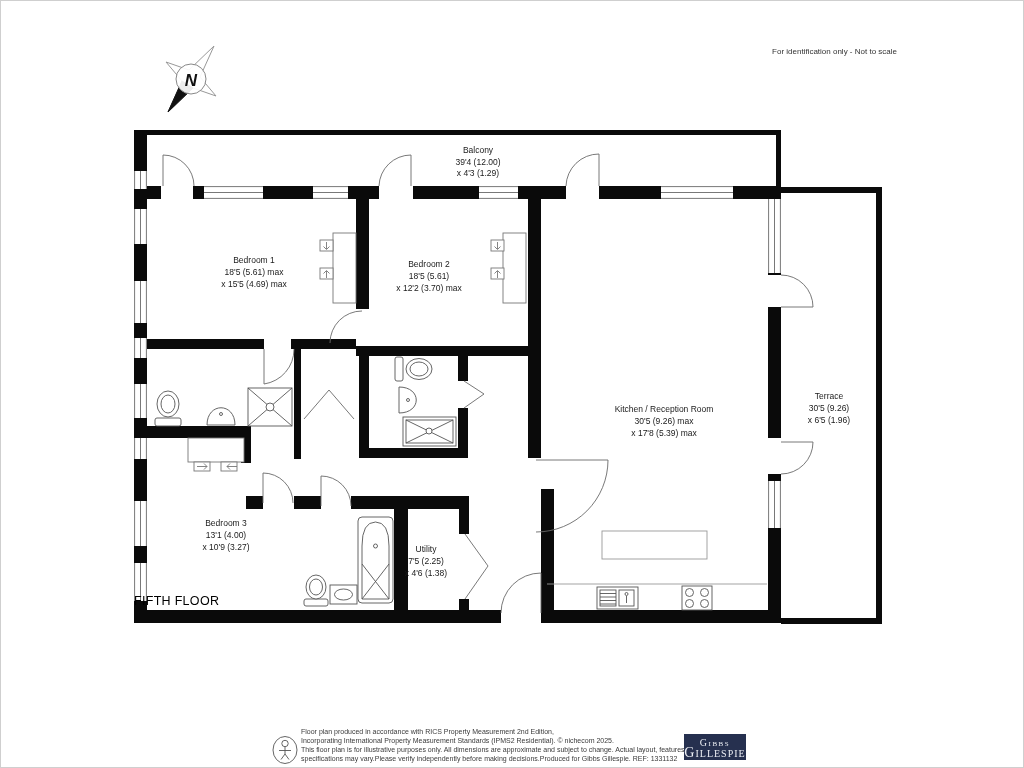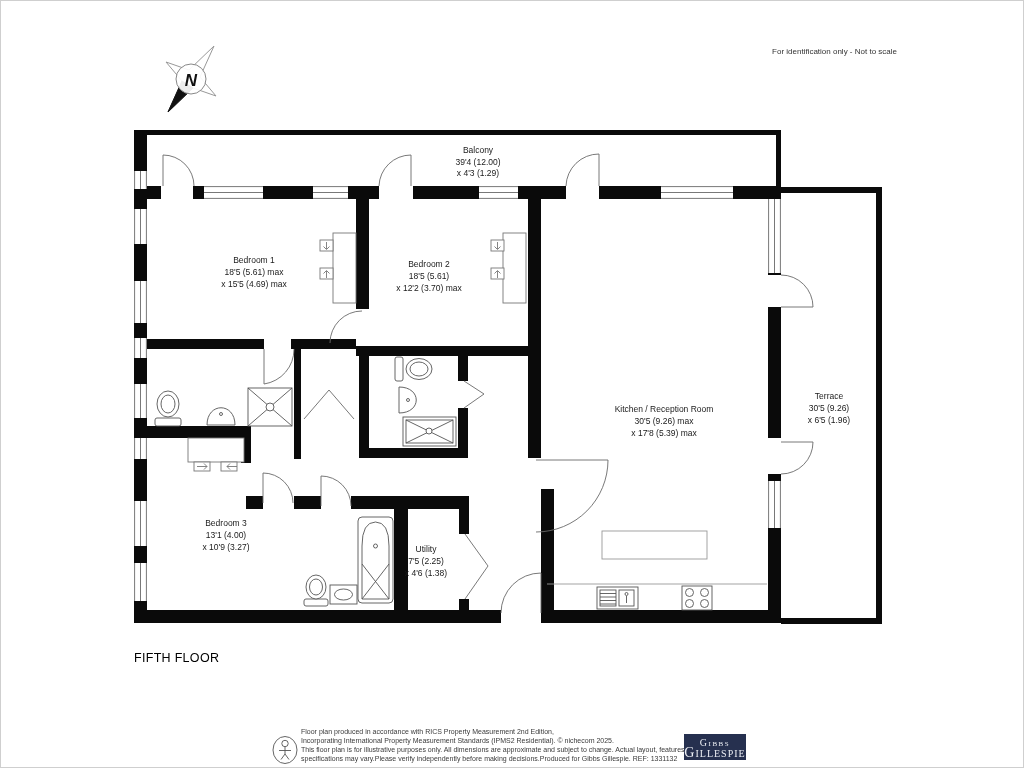--- a/index.html
+++ b/index.html
@@ -1,21 +1,21 @@
 <!DOCTYPE html>
 <html><head>
 <meta charset="utf-8">
 <style>
   html,body{margin:0;padding:0;background:#fff;}
   .page{position:relative;width:1022px;height:766px;background:#fff;overflow:hidden;
         font-family:"Liberation Sans",sans-serif;border:1px solid #cfcfcf;}
   .title{position:absolute;top:4px;right:127px;font-size:19px;font-weight:bold;color:#111;white-space:nowrap;}
   .area{position:absolute;top:30px;right:127px;font-size:12.5px;font-weight:bold;color:#111;white-space:nowrap;}
   .note{position:absolute;top:46px;right:126px;font-size:8px;color:#333;white-space:nowrap;}
-  .floor-label{position:absolute;left:133px;top:650px;font-size:12.5px;color:#000;letter-spacing:.3px;}
+  .floor-label{position:absolute;left:133px;top:593px;font-size:12.5px;color:#000;letter-spacing:.3px;}
   .plan-svg{position:absolute;left:0;top:0;}
   .rl text{font-size:8.5px;fill:#1a1a1a;text-anchor:middle;font-family:"Liberation Sans",sans-serif;}
   .footer-text{position:absolute;left:300px;top:726px;width:410px;font-size:7px;line-height:9px;color:#3a3a3a;}
   .footer-text div{white-space:nowrap;}
   .logo{position:absolute;left:683px;top:733px;width:62px;height:26px;background:#26304f;
         display:flex;flex-direction:column;align-items:center;justify-content:center;}
   .logo .l1{font-family:"Liberation Serif",serif;font-variant:small-caps;font-size:10px;letter-spacing:1.5px;color:#eceef4;line-height:10px;}
   .logo .l2{font-family:Liberation Serif, serif;font-variant:small-caps;font-size:14px;letter-spacing:1px;color:#eceef4;line-height:9px;}
 </style>
 </head>

